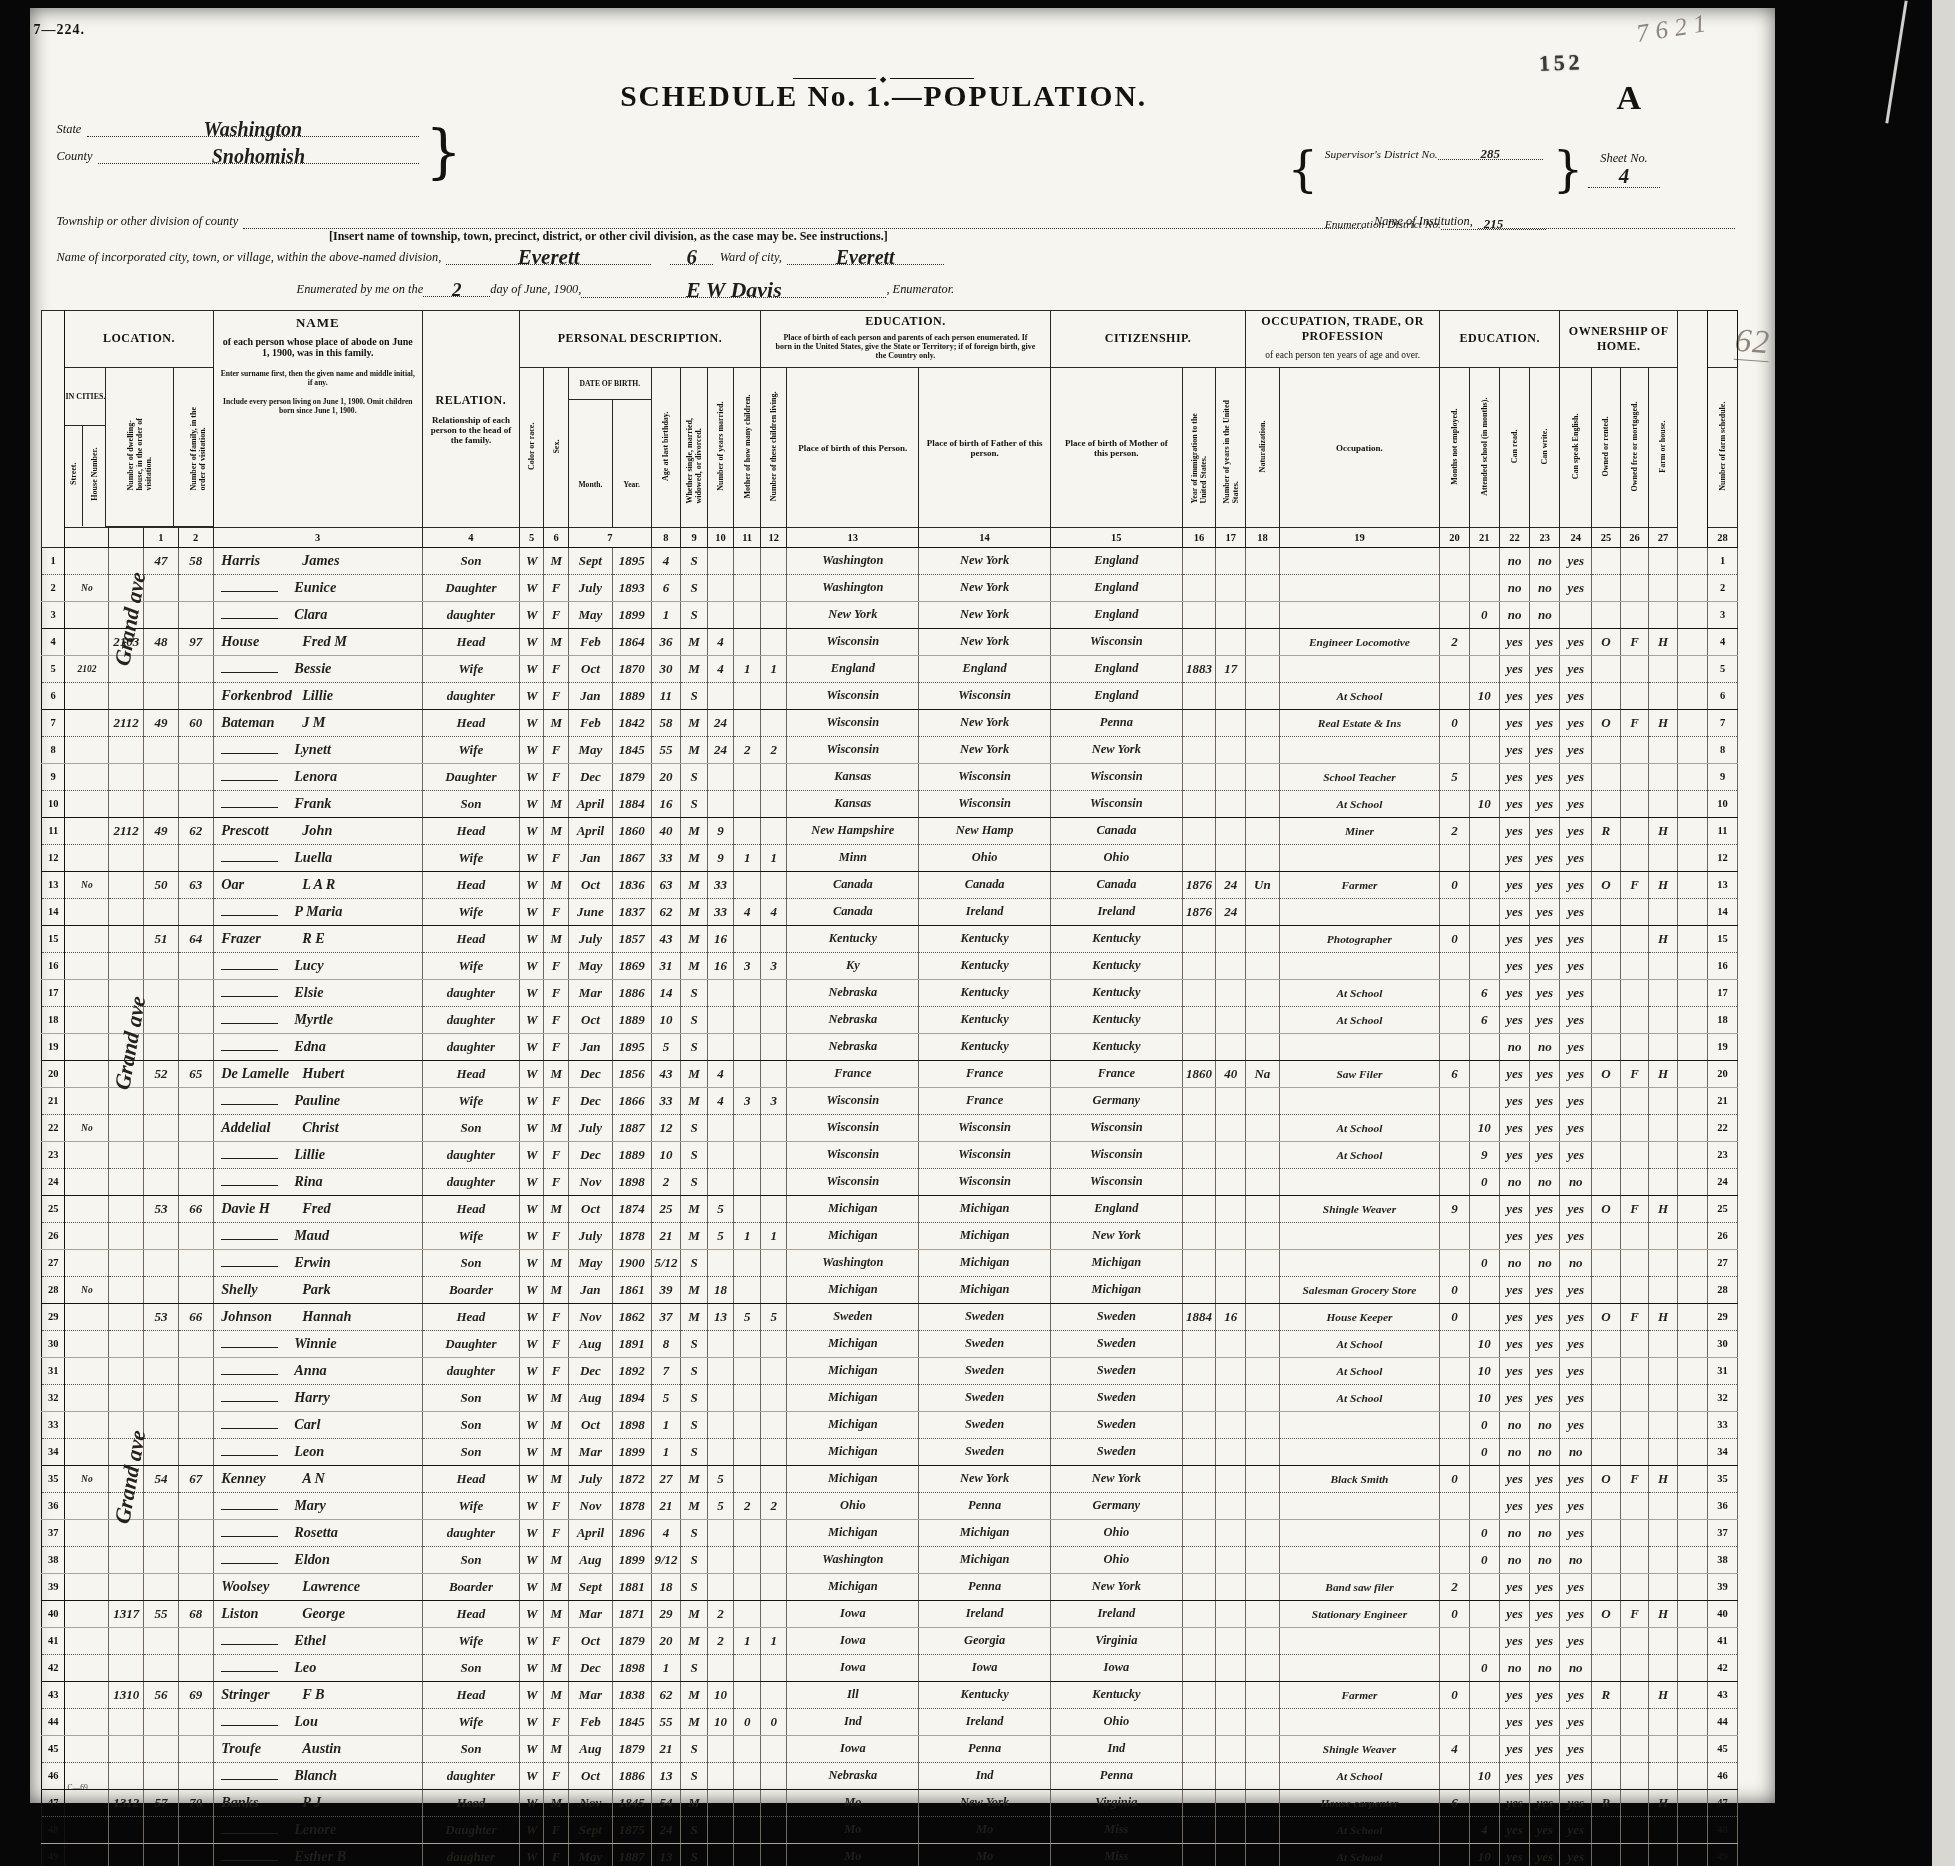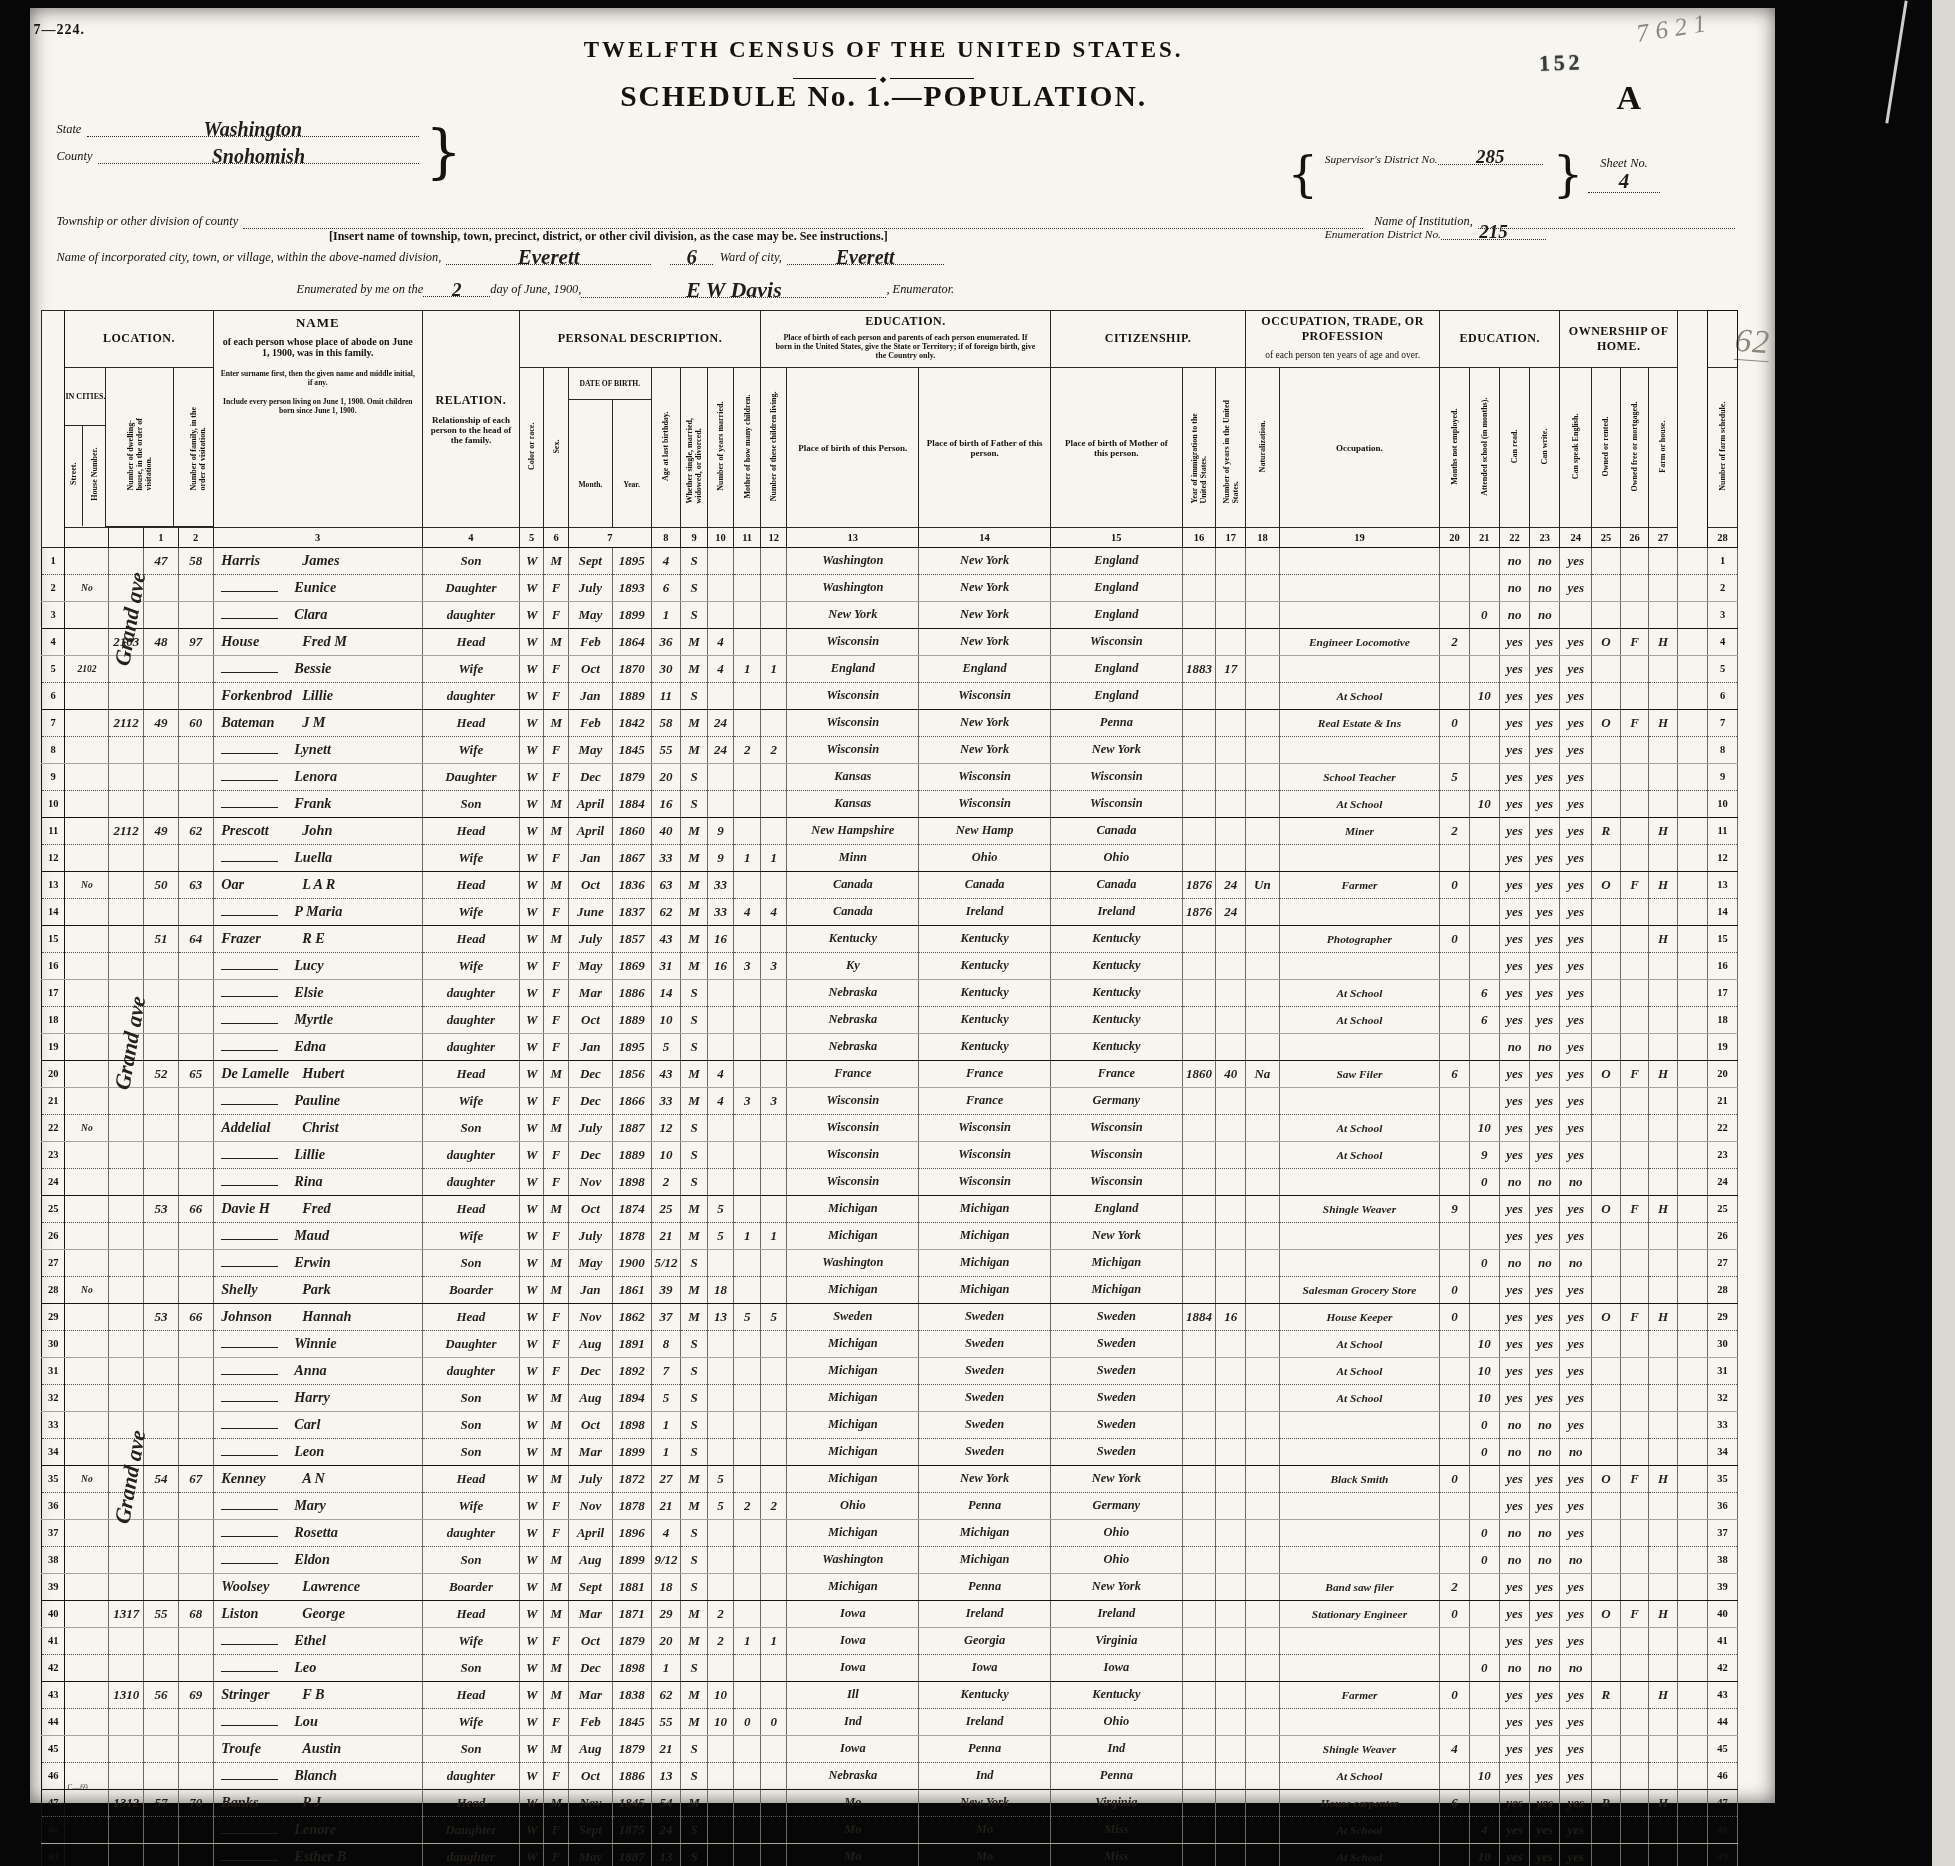--- a/index.html
+++ b/index.html
@@ -23,21 +23,21 @@
   .hw{font-style:italic;font-weight:600;color:#201d1a;}
   .pencil{color:#8d867a;font-weight:500;font-style:italic;}
   .stamp-7621{position:absolute;top:6.7px;left:1606px;font-size:25px;transform:rotate(-9deg);letter-spacing:6.7px;}
   .stamp-152{position:absolute;top:42px;left:1509px;font-size:22px;font-weight:bold;color:#3a3a3a;letter-spacing:3.8px;transform:rotate(-2deg);text-shadow:0 0 1.4px #777;}
   .stamp-A{position:absolute;top:71px;left:1587px;font-size:34px;font-weight:bold;}
   .sup-block{position:absolute;top:101px;left:1258px;display:flex;align-items:center;}
   .brace{font-size:48px;font-weight:400;line-height:.9;font-family:"DejaVu Serif",serif;}
   .sup-lines{display:flex;flex-direction:column;gap:19px;padding:0 6.7px;}
   .sup-line{display:flex;align-items:flex-end;font-style:italic;font-size:11.4px;white-space:nowrap;}
   .fill{display:inline-block;border-bottom:1.4px dotted #2e2a26;text-align:center;font-style:italic;}
-  .sup-fill{width:105px;font-size:19px;line-height:.8;margin-top:40px;}
+  .sup-fill{width:105px;font-size:13px;line-height:.8;margin-top:40px;}
   .sheet-no{display:flex;flex-direction:column;align-items:center;margin-left:4.8px;font-style:italic;font-size:12.4px;}
   .sheet-no .val{font-size:21px;border-bottom:1.4px dotted #2e2a26;width:72px;text-align:center;line-height:1;}
   .state-block{position:absolute;top:114px;left:27px;width:362px;}
   .state-line{display:flex;align-items:flex-end;font-style:italic;font-size:12.4px;margin-bottom:12.4px;}
   .state-fill{flex:1;margin-left:5.7px;font-size:20px;line-height:.7;}
   .state-brace{position:absolute;top:119px;left:396px;font-size:57px;}
   .township-line{position:absolute;top:204px;left:27px;width:1678px;display:flex;align-items:flex-end;font-style:italic;font-size:12.4px;}
   .twp-fill{flex:1;margin-left:4.8px;position:relative;border-bottom:1.4px dotted #2e2a26;height:16px;}
   .twp-note{position:absolute;top:17px;left:86px;font-size:12px;font-style:normal;font-weight:bold;white-space:nowrap;}
   .inst-label{margin-left:11.4px;white-space:nowrap;}
@@ -101,21 +101,20 @@
   td.pobc{font-size:12.4px;}
   .street-label{position:absolute;font-style:italic;font-weight:600;color:#25211d;font-size:22px;white-space:nowrap;transform:rotate(-80deg);transform-origin:center;}
   .street-pencil{font-size:9.5px;}
 </style>
 </head>
 <body>
 
 <div class="sheet">
 
   <div class="form-no">7—224.</div>
-  <div class="main-title">TWELFTH CENSUS OF THE UNITED STATES.</div>
   <div class="orn">
       <span class="bar"></span>
       <span class="dia">◆</span>
       <span class="bar"></span>
     </div>
   <div class="schedule-title">SCHEDULE No. 1.—POPULATION.</div>
 
   <div class="stamp-7621 hw pencil">7621</div>
   <div class="stamp-152">152</div>
   <div class="stamp-A">A</div>

